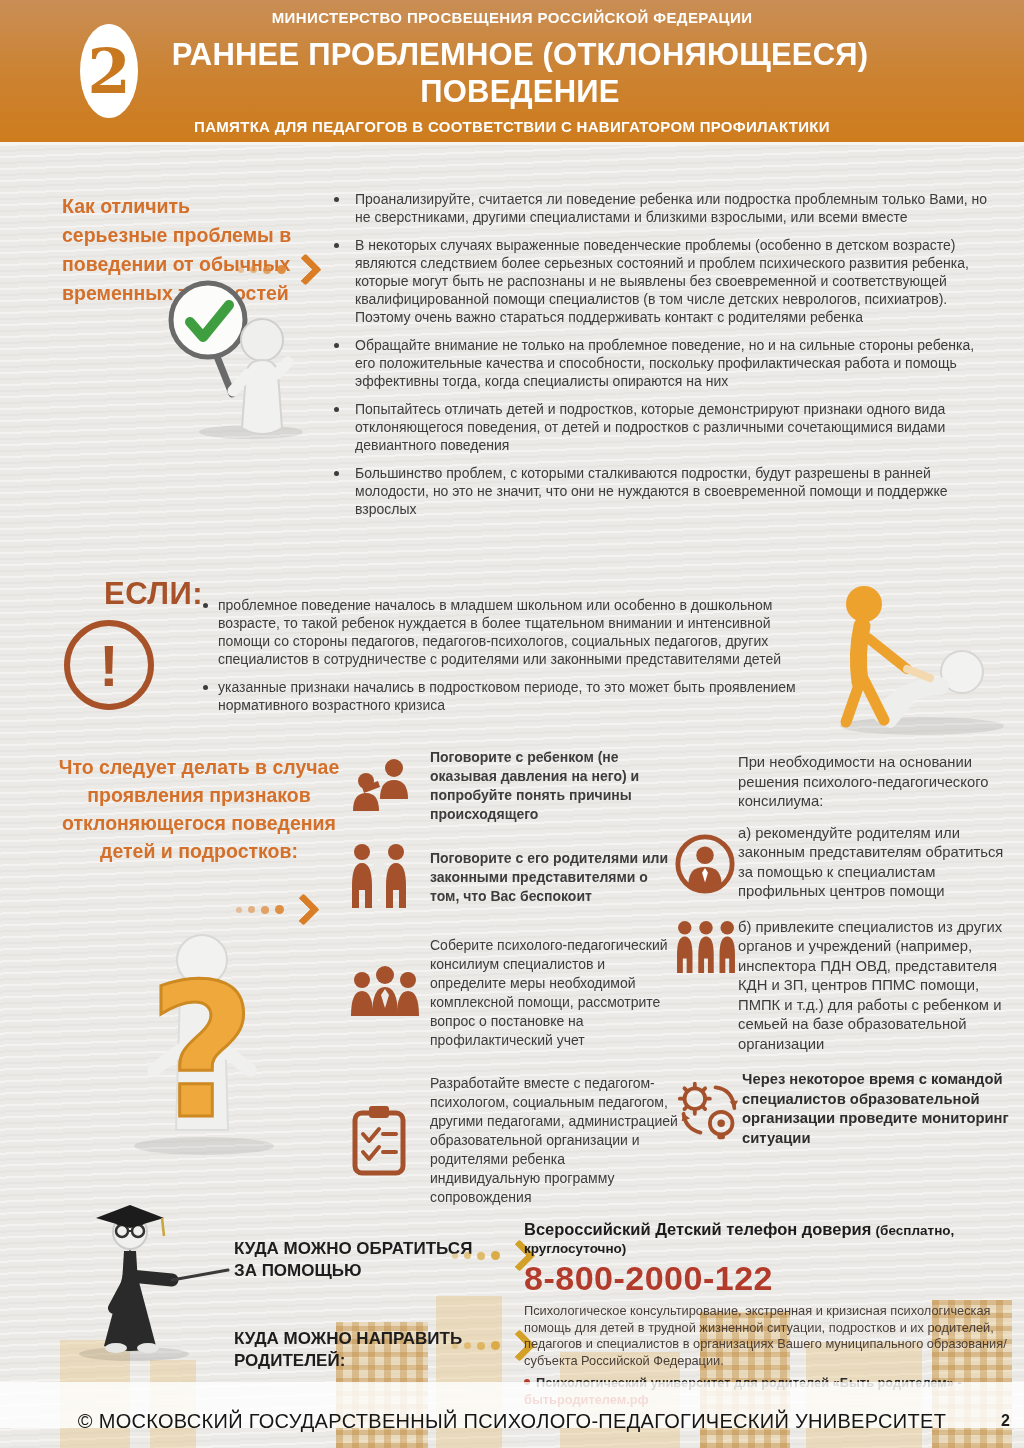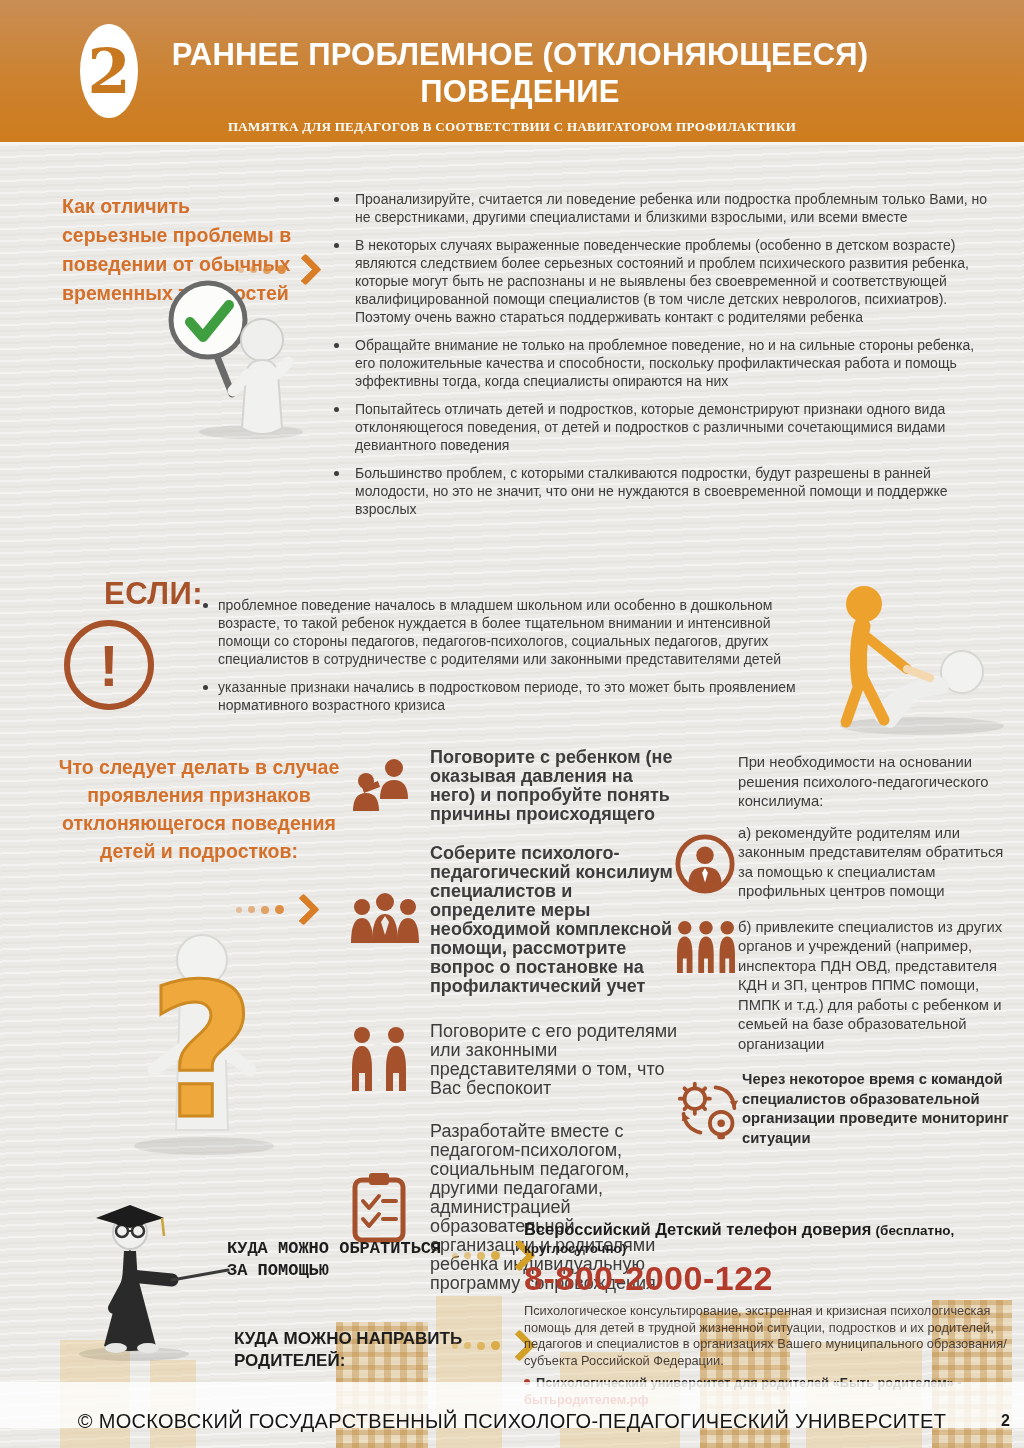--- a/index.html
+++ b/index.html
@@ -12,21 +12,21 @@
   }
   .abs{position:absolute;}
   
   .header{
     left:0;top:0;width:1024px;height:142px;z-index:3;
     background:linear-gradient(180deg,#c98e55 0%,#cc8230 55%,#ce7c1d 100%);
     border-bottom:3px solid #f6f5f2;color:#fff;text-align:center;
   }
   .ministry{position:absolute;top:9px;left:0;width:100%;font-size:15px;font-weight:bold;letter-spacing:.4px;}
   .main-title{position:absolute;top:36px;left:130px;width:780px;font-size:31px;font-weight:bold;line-height:37px;letter-spacing:.2px;text-align:center;}
-  .subtitle{position:absolute;bottom:7px;left:0;width:100%;font-size:13px;font-weight:bold;letter-spacing:.3px;font-family:Liberation Serif, serif;}
+  .subtitle{position:absolute;bottom:7px;left:0;width:100%;font-size:15px;font-weight:bold;letter-spacing:.3px;}
   .badge{
     position:absolute;left:80px;top:24px;width:58px;height:94px;border-radius:50%;
     background:#fff;display:flex;align-items:center;justify-content:center;
     color:#c8791f;font-size:62px;font-weight:bold;font-family:"DejaVu Serif",serif;
   }
   
   .dotarrow{display:flex;align-items:center;gap:6px;z-index:2;}
   .dotarrow i{display:block;border-radius:50%;}
   .dotarrow .d1{width:6px;height:6px;opacity:.45;}
   .dotarrow .d2{width:7px;height:7px;opacity:.6;}
@@ -49,34 +49,34 @@
     display:flex;align-items:center;justify-content:center;color:#a8522a;
     font-size:58px;font-weight:bold;z-index:2;
   }
   .s2-list{left:203px;top:596px;width:620px;}
   .s2-list .bdot{margin-right:10px;background:#3d3d3d;}
   
   .s3-heading{left:46px;top:753px;width:306px;text-align:center;font-size:19.5px;font-weight:bold;line-height:28px;color:#d4702a;z-index:2;}
   .steps{left:350px;top:748px;width:328px;z-index:2;}
   .step{display:flex;align-items:center;margin-bottom:20px;}
   .step .icon-cell{flex:0 0 80px;display:flex;justify-content:flex-start;}
-  .step-text{font-size:18px;line-height:19px;color:#3c3c3c;}
+  .step-text{font-size:14px;line-height:19px;color:#3c3c3c;}
   .steps .step:nth-child(1) .step-text,.steps .step:nth-child(2) .step-text{font-weight:bold;}
   .steps .step:nth-child(2){margin-bottom:26px;}
   .steps .step:nth-child(3){margin-bottom:24px;}
   .rightcol{left:674px;top:753px;width:342px;z-index:2;}
   .rc-intro{margin-left:64px;font-size:14.8px;line-height:19.5px;color:#3c3c3c;margin-bottom:12px;}
   .rc-item{display:flex;align-items:center;margin-bottom:16px;}
   .rc-item.top{align-items:flex-start;}
   .rc-item .icon-cell{flex:0 0 64px;display:flex;justify-content:flex-start;padding-top:2px;}
   .rc-text{font-size:14.8px;line-height:19.5px;color:#3c3c3c;}
   .rc-text.bold{font-weight:bold;color:#2e2e2e;}
   
   .q-block{font-size:17px;font-weight:bold;color:#1d1d1d;line-height:22px;z-index:2;}
-  .q1{left:227px;top:1238px;width:240px;font-family:Liberation Mono, monospace;}
+  .q1{left:234px;top:1238px;width:240px;}
   .q2{left:234px;top:1328px;width:250px;}
   .arrow1{left:238px;top:258px;}
   .arrow2{left:236px;top:898px;}
   .arrow3{left:452px;top:1244px;}
   .arrow4{left:452px;top:1334px;}
   .hotline{left:524px;top:1220px;width:496px;z-index:2;}
   .hl-title{font-size:15.5px;color:#1c1c1c;}
   .hl-title b{font-size:16.5px;}
   .hl-note{font-size:13.5px;font-weight:bold;}
   .phone{font-size:34px;font-weight:bold;color:#b23b2b;letter-spacing:.5px;margin-top:2px;}
@@ -107,20 +107,21 @@
   <div class="bld" style="left:436px;top:1296px;width:66px;height:152px;"></div>
   <div class="bld" style="left:560px;top:1352px;width:120px;height:96px;"></div>
   <div class="bld win" style="left:700px;top:1312px;width:90px;height:136px;"></div>
   <div class="bld" style="left:806px;top:1342px;width:116px;height:106px;"></div>
   <div class="bld win" style="left:932px;top:1300px;width:80px;height:148px;"></div>
 
   <div class="abs header">
     <div class="badge">
         <span>2</span>
       </div>
+    <div class="ministry">МИНИСТЕРСТВО ПРОСВЕЩЕНИЯ РОССИЙСКОЙ ФЕДЕРАЦИИ</div>
     <div class="main-title">РАННЕЕ ПРОБЛЕМНОЕ (ОТКЛОНЯЮЩЕЕСЯ) ПОВЕДЕНИЕ</div>
     <div class="subtitle">ПАМЯТКА ДЛЯ ПЕДАГОГОВ В СООТВЕТСТВИИ С НАВИГАТОРОМ ПРОФИЛАКТИКИ</div>
   </div>
 
   <div class="abs s1-heading">Как отличить серьезные проблемы в поведении от обычных временных трудностей</div>
 
   <div class="abs dotarrow orange arrow1">
     <i class="d1"></i>
       <i class="d2"></i>
       <i class="d3"></i>
@@ -224,48 +225,48 @@
           <path d="M30 42 Q30 23 44 23 Q58 23 58 42 Z"></path>
           <path d="M30 30 L14 36 L12 30 L28 24 Z"></path>
           <circle cx="16" cy="24" r="8"></circle>
           <path d="M3 54 Q3 36 16 36 Q29 36 29 54 Z"></path>
         </svg>
       </span>
       <span class="step-text">Поговорите с ребенком (не оказывая давления на него) и попробуйте понять причины происходящего</span>
     </div>
     <div class="step">
       <span class="icon-cell">
-        <svg width="70" height="58" viewBox="0 0 70 58" fill="#a4512c">
-          <circle cx="12" cy="16" r="8"></circle>
-          <path d="M1 52 Q1 27 12 27 Q23 27 23 52 Z"></path>
-          <circle cx="58" cy="16" r="8"></circle>
-          <path d="M47 52 Q47 27 58 27 Q69 27 69 52 Z"></path>
-          <circle cx="35" cy="11" r="9"></circle>
-          <path d="M22 52 Q22 23 35 23 Q48 23 48 52 Z"></path>
-          <path d="M35 25 L39 31 L35 44 L31 31 Z" fill="#ebeae7"></path>
-        </svg>
-      </span>
-      <span class="step-text">Соберите психолого-педагогический консилиум специалистов и определите меры необходимой комплексной помощи, рассмотрите вопрос о постановке на профилактический учет</span>
-    </div>
-    <div class="step">
-      <span class="icon-cell">
         <svg width="58" height="66" viewBox="0 0 58 66">
           <g fill="#a4512c">
             <circle cx="12" cy="8" r="8"></circle>
             <path d="M2 42 Q2 19 12 19 Q22 19 22 42 L22 64 L15 64 L15 46 L9 46 L9 64 L2 64 Z"></path>
             <circle cx="46" cy="8" r="8"></circle>
             <path d="M36 42 Q36 19 46 19 Q56 19 56 42 L56 64 L49 64 L49 46 L43 46 L43 64 L36 64 Z"></path>
           </g>
           <g fill="#ebeae7">
             <circle cx="29" cy="22" r="6"></circle>
             <path d="M22 48 Q22 31 29 31 Q36 31 36 48 L36 62 L31 62 L31 50 L27 50 L27 62 L22 62 Z"></path>
           </g>
         </svg>
       </span>
       <span class="step-text">Поговорите с его родителями или законными представителями о том, что Вас беспокоит</span>
+    </div>
+    <div class="step">
+      <span class="icon-cell">
+        <svg width="70" height="58" viewBox="0 0 70 58" fill="#a4512c">
+          <circle cx="12" cy="16" r="8"></circle>
+          <path d="M1 52 Q1 27 12 27 Q23 27 23 52 Z"></path>
+          <circle cx="58" cy="16" r="8"></circle>
+          <path d="M47 52 Q47 27 58 27 Q69 27 69 52 Z"></path>
+          <circle cx="35" cy="11" r="9"></circle>
+          <path d="M22 52 Q22 23 35 23 Q48 23 48 52 Z"></path>
+          <path d="M35 25 L39 31 L35 44 L31 31 Z" fill="#ebeae7"></path>
+        </svg>
+      </span>
+      <span class="step-text">Соберите психолого-педагогический консилиум специалистов и определите меры необходимой комплексной помощи, рассмотрите вопрос о постановке на профилактический учет</span>
     </div>
     <div class="step">
       <span class="icon-cell">
         <svg width="58" height="74" viewBox="0 0 58 74">
           <rect x="5" y="9" width="48" height="60" rx="7" fill="none" stroke="#a4512c" stroke-width="5"></rect>
           <rect x="19" y="2" width="20" height="12" rx="3" fill="#a4512c"></rect>
           <path d="M13 30 l6 7 l10 -12" fill="none" stroke="#a4512c" stroke-width="4" stroke-linecap="round" stroke-linejoin="round"></path>
           <line x1="33" y1="30" x2="46" y2="30" stroke="#a4512c" stroke-width="4" stroke-linecap="round"></line>
           <path d="M13 48 l6 7 l10 -12" fill="none" stroke="#a4512c" stroke-width="4" stroke-linecap="round" stroke-linejoin="round"></path>
           <line x1="33" y1="48" x2="46" y2="48" stroke="#a4512c" stroke-width="4" stroke-linecap="round"></line>

